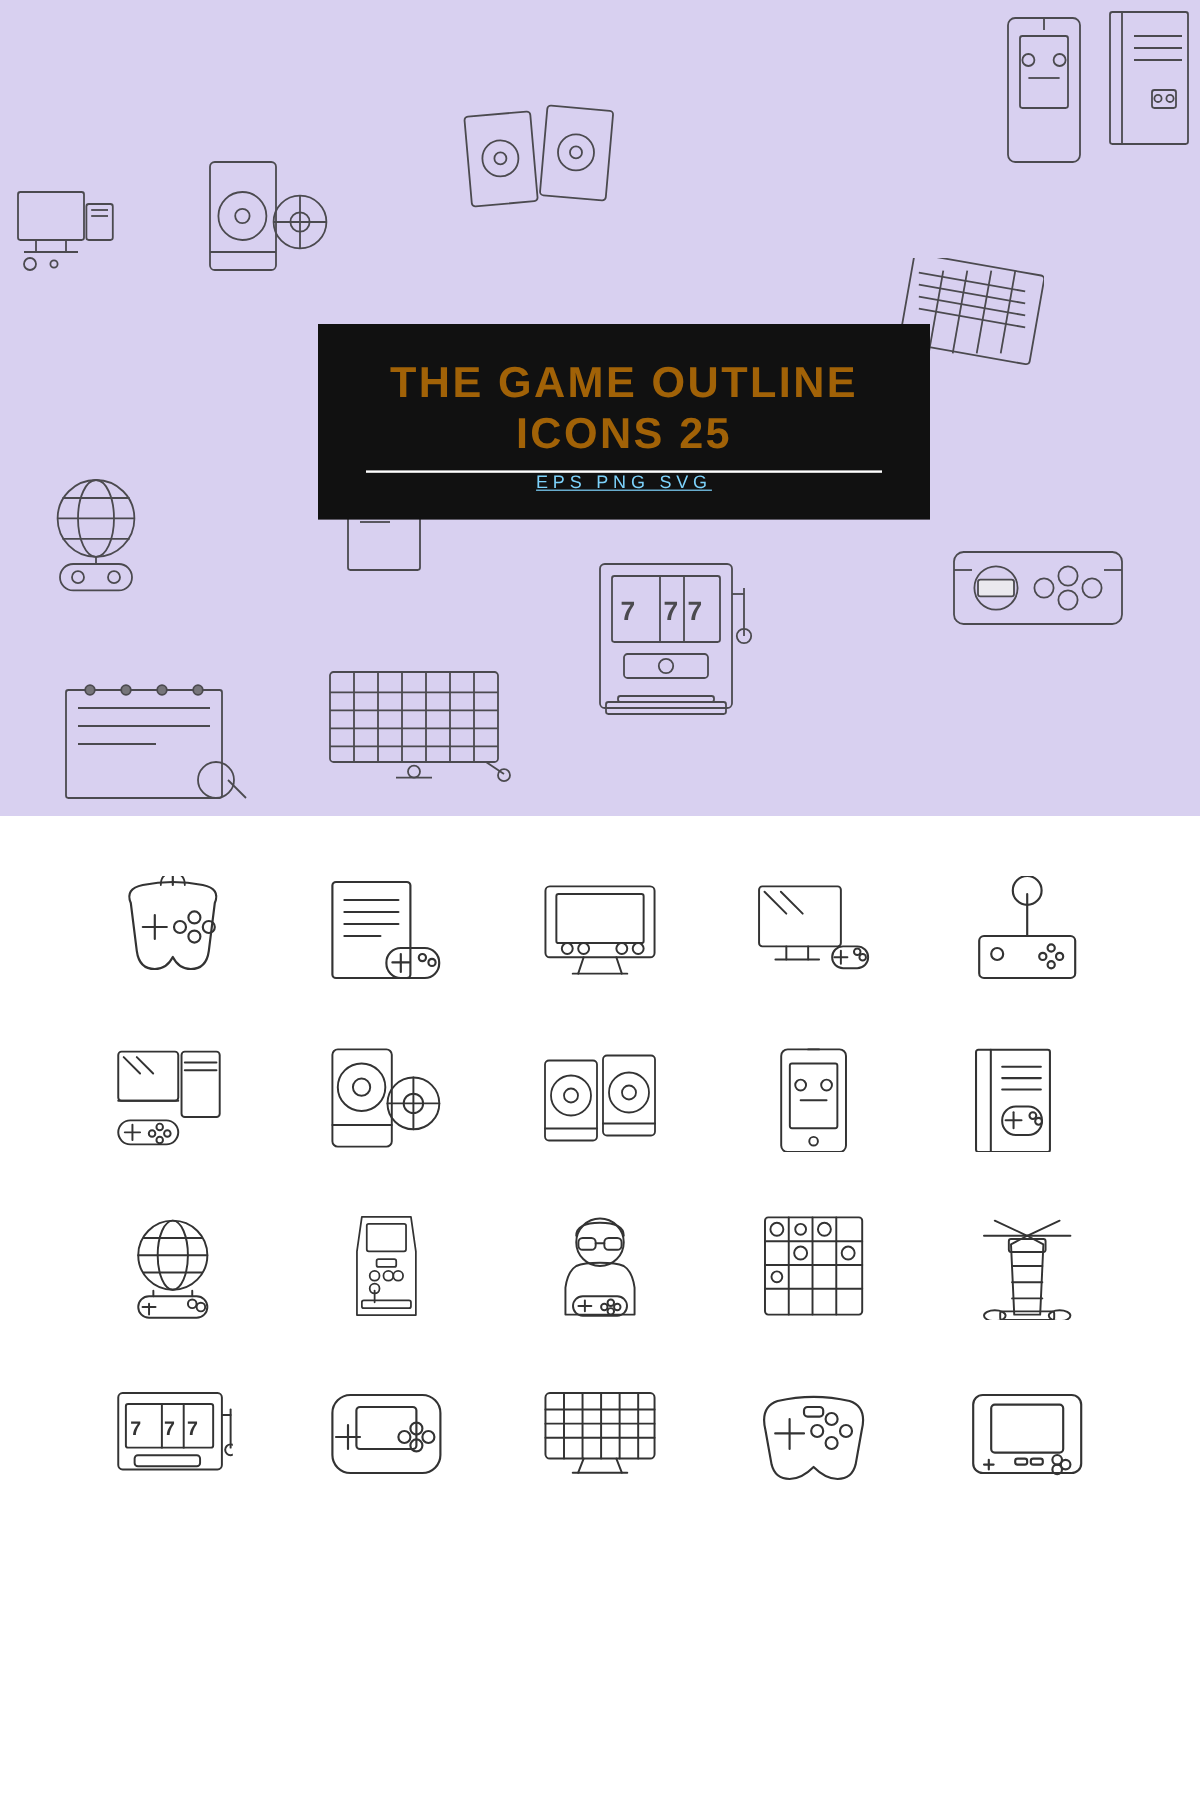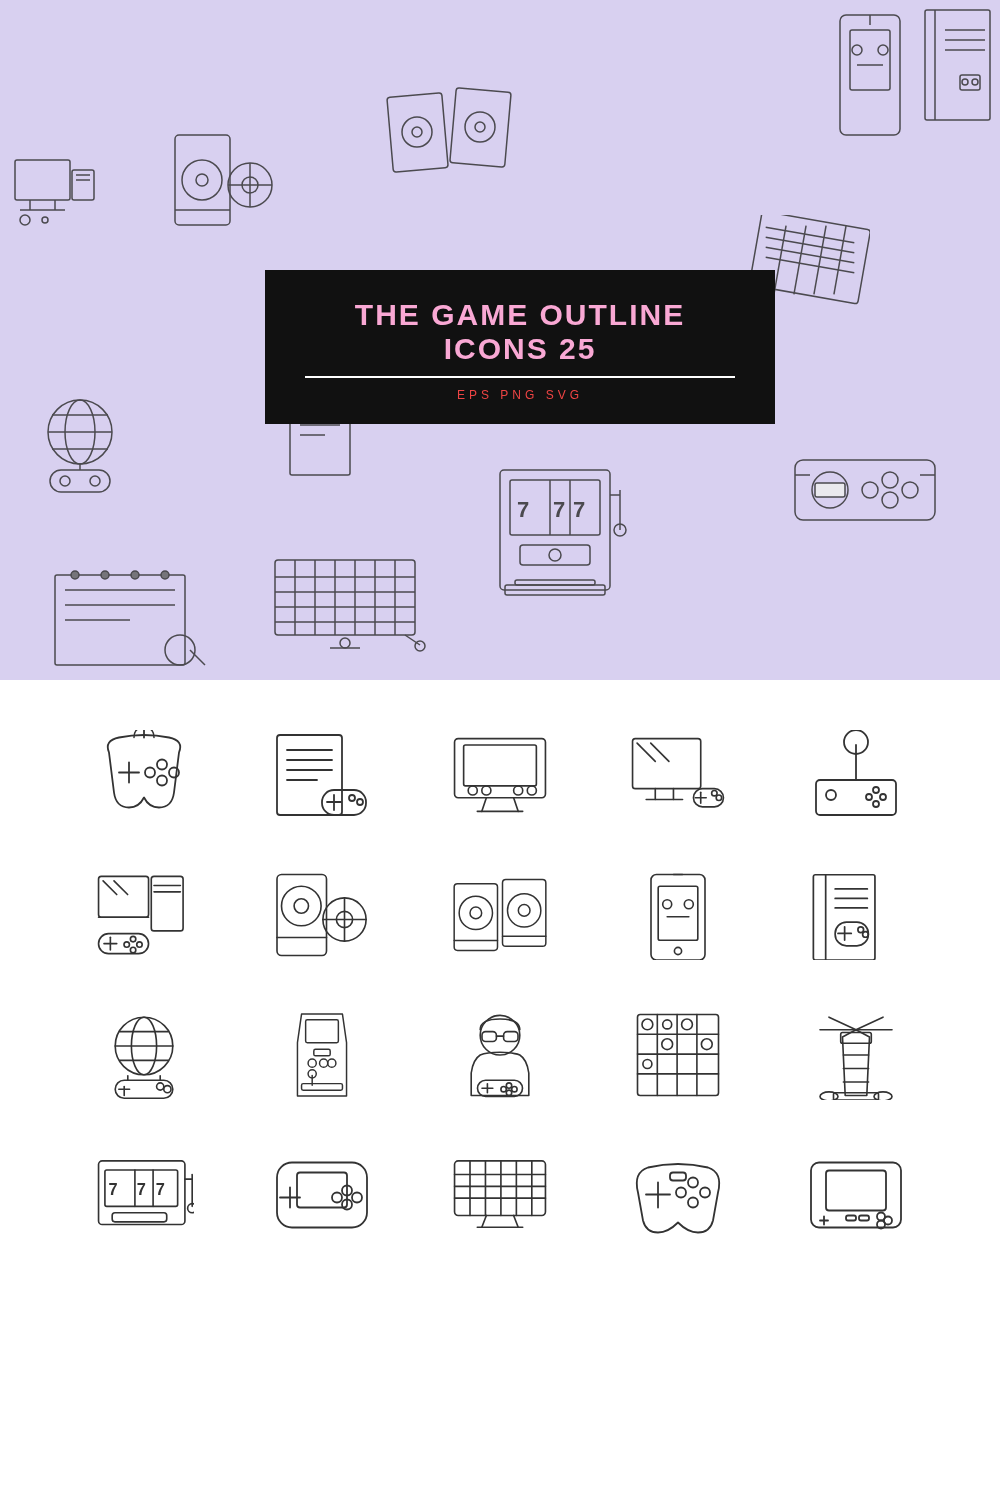--- a/index.html
+++ b/index.html
@@ -25,33 +25,33 @@
       position: absolute;
       top: 270px;
       left: 265px;
       width: 510px;
       background: #111;
       padding: 28px 40px 22px;
       text-align: center;
       z-index: 10;
     }
     #title-banner h1 {
-      color: #f9a8d4;
-      font-size: 30px;
+      color: #a16207;
+      font-size: 36px;
       font-weight: 900;
       letter-spacing: 2px;
       text-transform: uppercase;
       border-bottom: 2px solid #fff;
       padding-bottom: 10px;
-      margin-bottom: 10px;
     }
     #title-banner .formats {
-      color: #ef4444;
-      font-size: 12px;
+      color: #7dd3fc;
+      font-size: 15px;
       letter-spacing: 4px;
+      text-decoration: underline;
     }
 
     
     .hero-icon {
       position: absolute;
       opacity: 0.85;
     }
 
     
     #grid-section {

